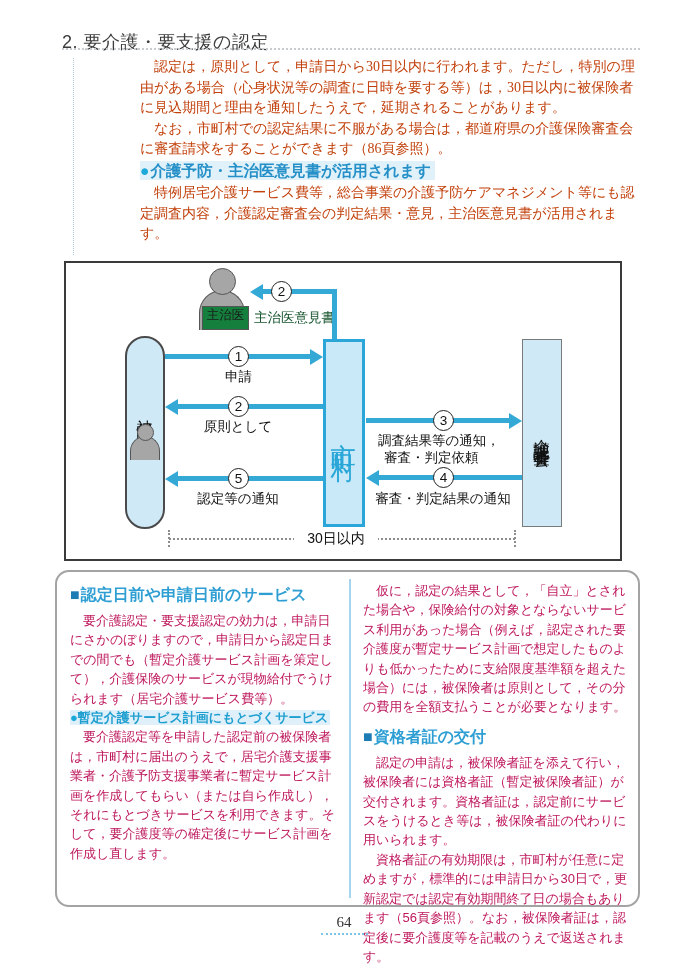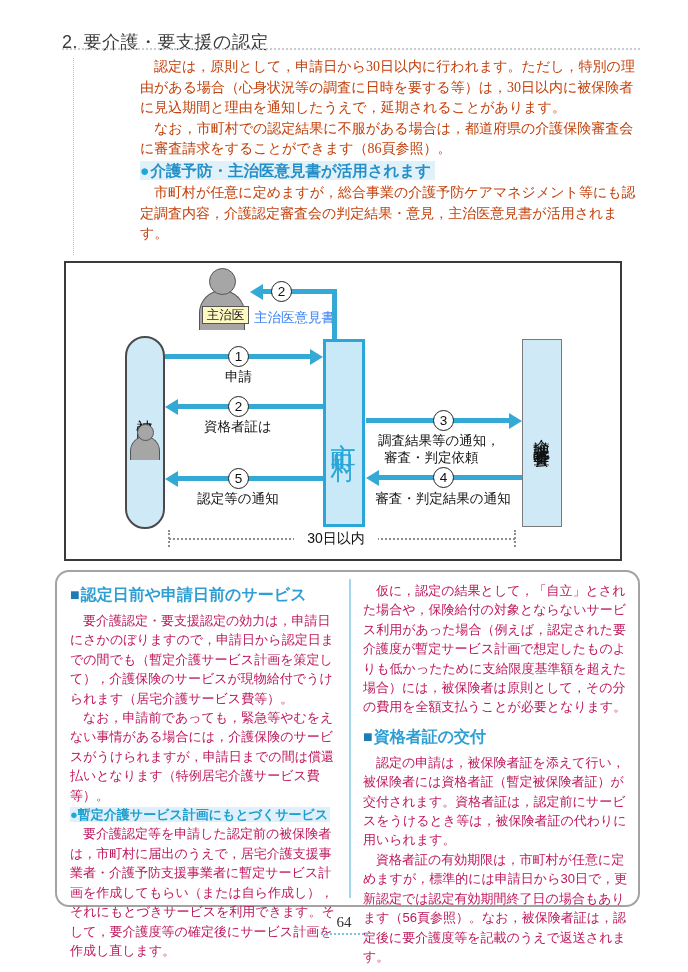--- a/index.html
+++ b/index.html
@@ -34,23 +34,23 @@
   .board .vtext{font-size:16.5px;letter-spacing:2px;color:#111;}
   
   .person{position:absolute;}
   .p-head{border-radius:50%;background:#a6a6a6;border:1.5px solid #555;margin:0 auto;position:relative;z-index:1;}
   .p-body{background:#a6a6a6;border:1.5px solid #555;border-bottom:none;margin-top:-5px;}
   .person-lg .p-head{width:27px;height:27px;}
   .person-lg .p-body{width:46px;height:40px;border-radius:23px 23px 0 0;}
   .person-sm{margin-top:6px;}
   .person-sm .p-head{width:17px;height:17px;}
   .person-sm .p-body{width:30px;height:24px;border-radius:15px 15px 0 0;}
-  .doc-label{position:absolute;left:136px;top:43px;width:47px;height:18px;background:#fef9c3;border:1.5px solid #555;
+  .doc-label{position:absolute;left:136px;top:43px;width:47px;height:24px;background:#15803d;border:1.5px solid #555;
     font-size:12.5px;text-align:center;line-height:16px;z-index:2;}
-  .doc-report{position:absolute;left:188px;top:46px;font-size:13.5px;color:#3b82f6;}
+  .doc-report{position:absolute;left:188px;top:46px;font-size:13.5px;color:#14532d;}
   
   .hline{position:absolute;height:5px;background:#35a9d6;}
   .vline{position:absolute;width:5px;background:#35a9d6;}
   .ah{position:absolute;top:-5.5px;width:0;height:0;border-top:8px solid transparent;border-bottom:8px solid transparent;}
   .ah-r{right:-12px;border-left:13px solid #35a9d6;}
   .ah-l{left:-12px;border-right:13px solid #35a9d6;}
   .cnum{position:absolute;width:21px;height:21px;border-radius:50%;background:#fff;border:1.5px solid #222;
     font-size:13.5px;display:flex;align-items:center;justify-content:center;color:#111;z-index:2;}
   .alabel{position:absolute;font-size:13.5px;color:#111;}
   .alabel.ctr{text-align:center;}
@@ -85,21 +85,21 @@
   </div>
   <div class="hdr-rule"></div>
   <div class="intro-rule"></div>
 
   <div class="intro">
     <p>認定は，原則として，申請日から30日以内に行われます。ただし，特別の理由がある場合（心身状況等の調査に日時を要する等）は，30日以内に被保険者に見込期間と理由を通知したうえで，延期されることがあります。</p>
     <p>なお，市町村での認定結果に不服がある場合は，都道府県の介護保険審査会に審査請求をすることができます（86頁参照）。</p>
     <div class="bhead">
       <span class="hl"><span class="dot">●</span><span>介護予防・主治医意見書が活用されます</span></span>
     </div>
-    <p>市町村が任意に定めますが，総合事業の介護予防ケアマネジメント等にも認定調査内容，介護認定審査会の判定結果・意見，主治医意見書が活用されます。</p>
+    <p>特例居宅介護サービス費等，総合事業の介護予防ケアマネジメント等にも認定調査内容，介護認定審査会の判定結果・意見，主治医意見書が活用されます。</p>
   </div>
 
   <div class="diagram">
 
     <div class="person person-lg" style="left:133px;top:5px;width:46px;">
       <div class="p-head"></div>
       <div class="p-body"></div>
     </div>
     <div class="doc-label">主治医</div>
     <div class="doc-report">主治医意見書</div>
@@ -129,21 +129,21 @@
     <div class="hline" style="left:99px;top:91px;width:146px;">
       <div class="ah ah-r"></div>
     </div>
     <div class="cnum" style="left:162px;top:83px;">1</div>
     <div class="alabel ctr" style="left:130px;top:105px;width:85px;">申請</div>
 
     <div class="hline" style="left:111px;top:141px;width:146px;">
       <div class="ah ah-l"></div>
     </div>
     <div class="cnum" style="left:162px;top:133px;">2</div>
-    <div class="alabel ctr" style="left:112px;top:155px;width:120px;">資格者証は</div>
+    <div class="alabel ctr" style="left:112px;top:155px;width:120px;">原則として</div>
 
     <div class="hline" style="left:111px;top:213px;width:146px;">
       <div class="ah ah-l"></div>
     </div>
     <div class="cnum" style="left:162px;top:205px;">5</div>
     <div class="alabel ctr" style="left:102px;top:227px;width:140px;">認定等の通知</div>
 
     <div class="hline" style="left:300px;top:155px;width:144px;">
       <div class="ah ah-r"></div>
     </div>
@@ -164,21 +164,20 @@
   </div>
 
   <div class="bbox">
     <div class="bdivider"></div>
 
     <div class="col colL">
       <div class="col-h">
         <span class="sq">■</span><span>認定日前や申請日前のサービス</span>
       </div>
       <p>要介護認定・要支援認定の効力は，申請日にさかのぼりますので，申請日から認定日までの間でも（暫定介護サービス計画を策定して），介護保険のサービスが現物給付でうけられます（居宅介護サービス費等）。</p>
-      <p>なお，申請前であっても，緊急等やむをえない事情がある場合には，介護保険のサービスがうけられますが，申請日までの間は償還払いとなります（特例居宅介護サービス費等）。</p>
       <div class="sub-h">
         <span class="hl"><span class="dot">●</span><span>暫定介護サービス計画にもとづくサービス</span></span>
       </div>
       <p>要介護認定等を申請した認定前の被保険者は，市町村に届出のうえで，居宅介護支援事業者・介護予防支援事業者に暫定サービス計画を作成してもらい（または自ら作成し），それにもとづきサービスを利用できます。そして，要介護度等の確定後にサービス計画を作成し直します。</p>
     </div>
 
     <div class="col colR">
       <p>仮に，認定の結果として，「自立」とされた場合や，保険給付の対象とならないサービス利用があった場合（例えば，認定された要介護度が暫定サービス計画で想定したものよりも低かったために支給限度基準額を超えた場合）には，被保険者は原則として，その分の費用を全額支払うことが必要となります。</p>
       <div class="col-h" style="margin-top:9px;">
         <span class="sq">■</span><span>資格者証の交付</span>

